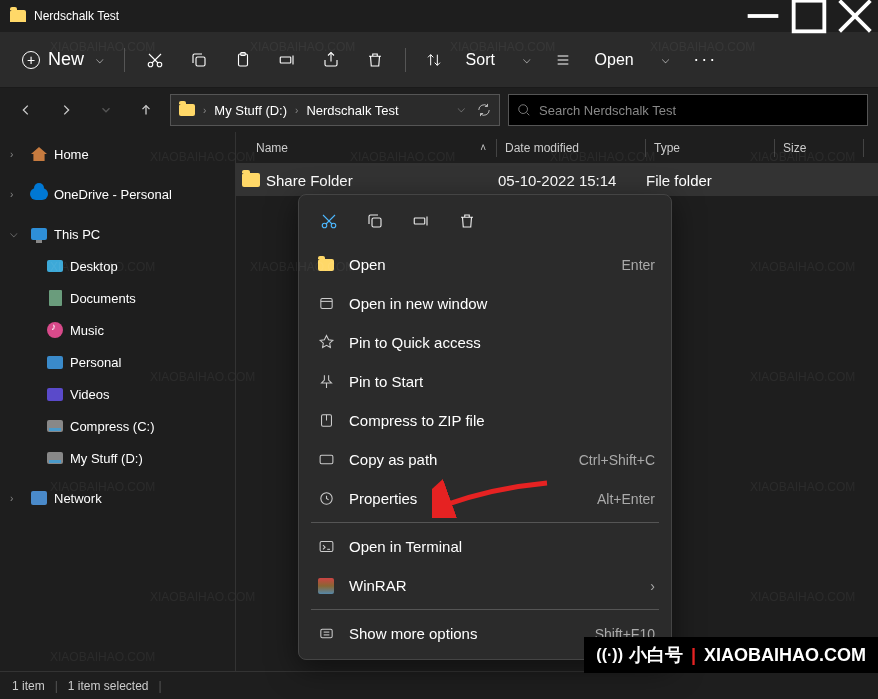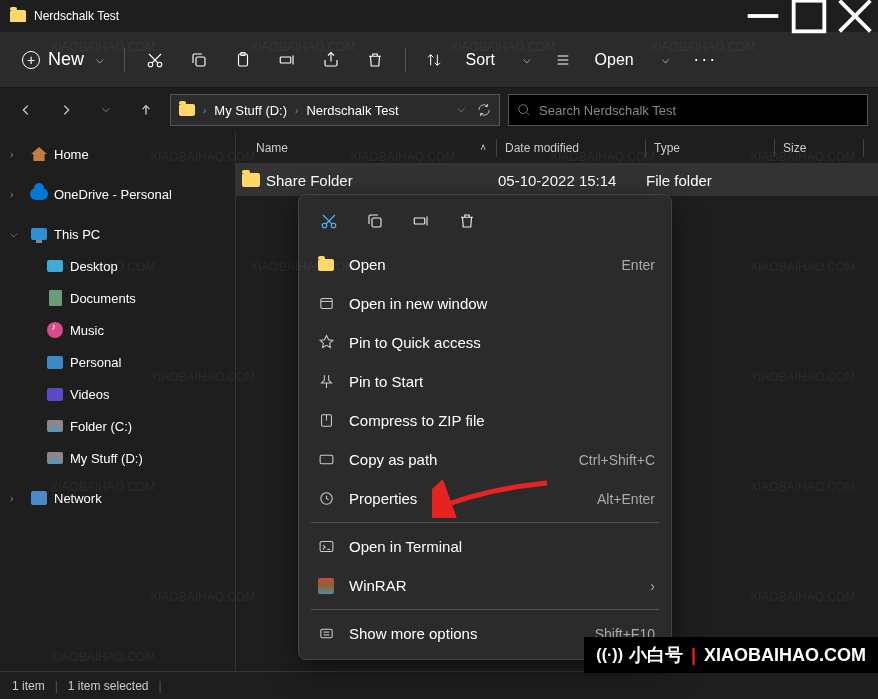--- a/index.html
+++ b/index.html
@@ -316,21 +316,21 @@
         <span class="ic">
           <span class="vid-ic"></span>
         </span>
         <span>Videos</span>
       </div>
     <div class="navitem indent">
         <span class="exp"></span>
         <span class="ic">
           <span class="drive-ic"></span>
         </span>
-        <span>Folder (C:)</span>
+        <span>Compress (C:)</span>
       </div>
     <div class="navitem indent">
         <span class="exp"></span>
         <span class="ic">
           <span class="drive-ic"></span>
         </span>
         <span>My Stuff (D:)</span>
       </div>
     <div class="spacer8"></div>
     <div class="navitem">

